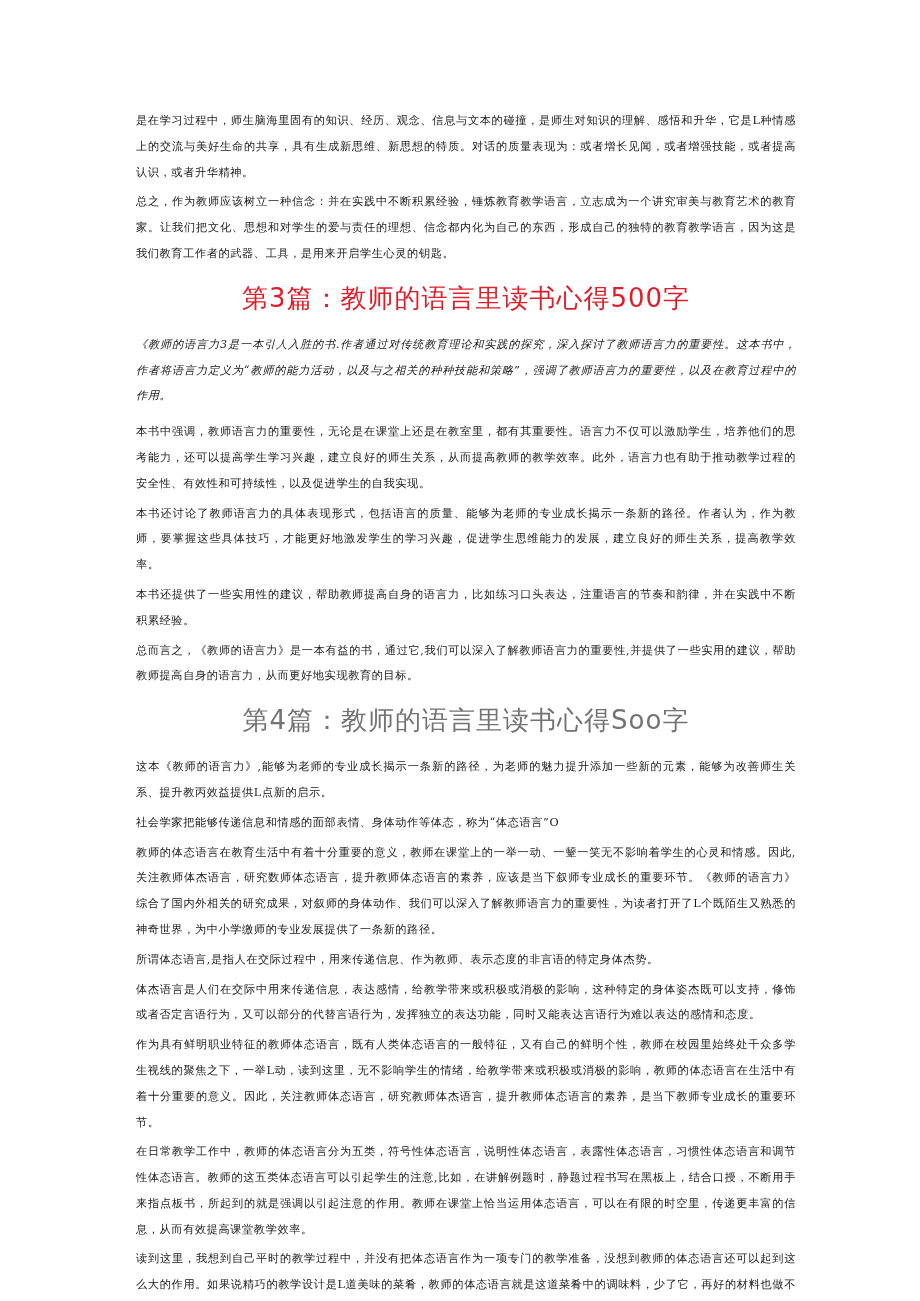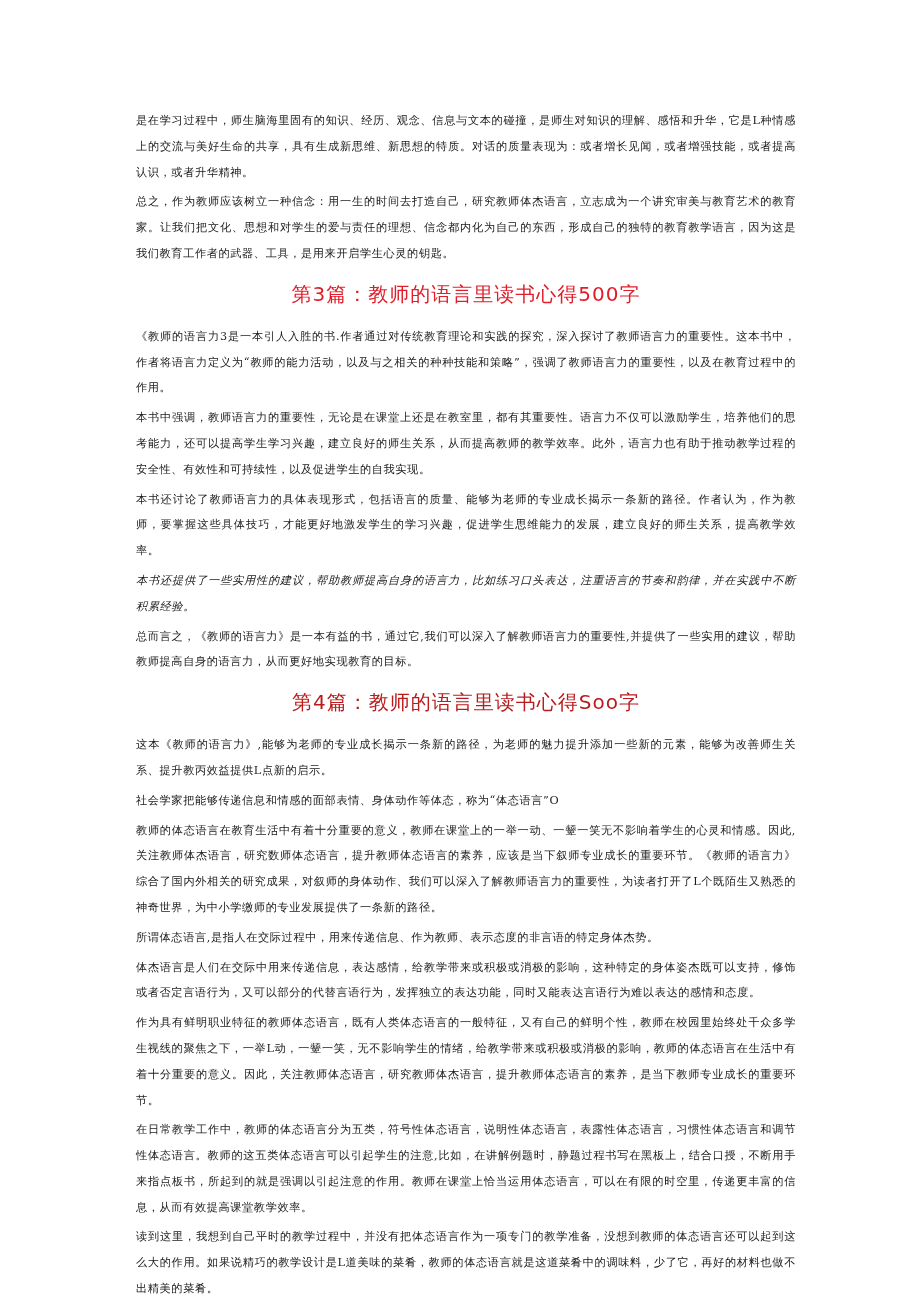--- a/index.html
+++ b/index.html
@@ -10,48 +10,48 @@
   }
   .page { position: absolute; left: 0; top: 0; width: 920px; height: 1301px; }
   .content { position: absolute; left: 136px; top: 108px; width: 660px; }
   .p {
     font-size: 11.2px; line-height: 25.8px; margin: 0 0 0 0;
     letter-spacing: 0.6px; text-align: justify; word-break: break-all;
   }
   .p + .p { margin-top: 0px; }
   .h {
     font-family: "DejaVu Sans", "Liberation Sans", sans-serif;
-    font-size: 20px; font-weight: normal; text-align: center;
+    font-size: 26px; font-weight: normal; text-align: center;
     margin: 0; letter-spacing: 1px;
   }
   .h-red { color: #e11d2a; }
-  .h-blue { color: #b91c1c; }
+  .h-blue { color: #737373; }
 </style>
 </head>
 <body>
 
 <div class="page">
   <div class="content">
 
     <p class="p" style="margin-bottom:4px;">是在学习过程中，师生脑海里固有的知识、经历、观念、信息与文本的碰撞，是师生对知识的理解、感悟和升华，它是L种情感上的交流与美好生命的共享，具有生成新思维、新思想的特质。对话的质量表现为：或者增长见闻，或者增强技能，或者提高认识，或者升华精神。</p>
-    <p class="p">总之，作为教师应该树立一种信念：用一生的时间去打造自己，研究教师体杰语言，立志成为一个讲究审美与教育艺术的教育家。让我们把文化、思想和对学生的爱与责任的理想、信念都内化为自己的东西，形成自己的独特的教育教学语言，因为这是我们教育工作者的武器、工具，是用来开启学生心灵的钥匙。</p>
+    <p class="p">总之，作为教师应该树立一种信念：并在实践中不断积累经验，锤炼教育教学语言，立志成为一个讲究审美与教育艺术的教育家。让我们把文化、思想和对学生的爱与责任的理想、信念都内化为自己的东西，形成自己的独特的教育教学语言，因为这是我们教育工作者的武器、工具，是用来开启学生心灵的钥匙。</p>
 
     <h2 class="h h-red" style="margin:14px 0 16px 0;">第3篇：教师的语言里读书心得500字</h2>
 
-    <p class="p" style="margin-bottom:4px;">《教师的语言力3是一本引人入胜的书.作者通过对传统教育理论和实践的探究，深入探讨了教师语言力的重要性。这本书中，作者将语言力定义为“教师的能力活动，以及与之相关的种种技能和策略”，强调了教师语言力的重要性，以及在教育过程中的作用。</p>
+    <p class="p" style="margin-bottom:10px;font-style:italic;">《教师的语言力3是一本引人入胜的书.作者通过对传统教育理论和实践的探究，深入探讨了教师语言力的重要性。这本书中，作者将语言力定义为“教师的能力活动，以及与之相关的种种技能和策略”，强调了教师语言力的重要性，以及在教育过程中的作用。</p>
     <p class="p" style="margin-bottom:4px;">本书中强调，教师语言力的重要性，无论是在课堂上还是在教室里，都有其重要性。语言力不仅可以激励学生，培养他们的思考能力，还可以提高学生学习兴趣，建立良好的师生关系，从而提高教师的教学效率。此外，语言力也有助于推动教学过程的安全性、有效性和可持续性，以及促进学生的自我实现。</p>
     <p class="p" style="margin-bottom:4px;">本书还讨论了教师语言力的具体表现形式，包括语言的质量、能够为老师的专业成长揭示一条新的路径。作者认为，作为教师，要掌握这些具体技巧，才能更好地激发学生的学习兴趣，促进学生思维能力的发展，建立良好的师生关系，提高教学效率。</p>
-    <p class="p" style="margin-bottom:4px;font-style:italic;">本书还提供了一些实用性的建议，帮助教师提高自身的语言力，比如练习口头表达，注重语言的节奏和韵律，并在实践中不断积累经验。</p>
+    <p class="p" style="margin-bottom:4px;">本书还提供了一些实用性的建议，帮助教师提高自身的语言力，比如练习口头表达，注重语言的节奏和韵律，并在实践中不断积累经验。</p>
     <p class="p">总而言之，《教师的语言力》是一本有益的书，通过它,我们可以深入了解教师语言力的重要性,并提供了一些实用的建议，帮助教师提高自身的语言力，从而更好地实现教育的目标。</p>
 
     <h2 class="h h-blue" style="margin:14px 0 16px 0;">第4篇：教师的语言里读书心得Soo字</h2>
 
     <p class="p" style="margin-bottom:4px;">这本《教师的语言力》,能够为老师的专业成长揭示一条新的路径，为老师的魅力提升添加一些新的元素，能够为改善师生关系、提升教丙效益提供L点新的启示。</p>
     <p class="p" style="margin-bottom:4px;">社会学家把能够传递信息和情感的面部表情、身体动作等体态，称为“体态语言”O</p>
     <p class="p" style="margin-bottom:4px;">教师的体态语言在教育生活中有着十分重要的意义，教师在课堂上的一举一动、一颦一笑无不影响着学生的心灵和情感。因此,关注教师体杰语言，研究数师体态语言，提升教师体态语言的素养，应该是当下叙师专业成长的重要环节。《教师的语言力》综合了国内外相关的研究成果，对叙师的身体动作、我们可以深入了解教师语言力的重要性，为读者打开了L个既陌生又熟悉的神奇世界，为中小学缴师的专业发展提供了一条新的路径。</p>
     <p class="p" style="margin-bottom:4px;">所谓体态语言,是指人在交际过程中，用来传递信息、作为教师、表示态度的非言语的特定身体杰势。</p>
     <p class="p" style="margin-bottom:4px;">体杰语言是人们在交际中用来传递信息，表达感情，给教学带来或积极或消极的影响，这种特定的身体姿杰既可以支持，修饰或者否定言语行为，又可以部分的代替言语行为，发挥独立的表达功能，同时又能表达言语行为难以表达的感情和态度。</p>
-    <p class="p" style="margin-bottom:4px;">作为具有鲜明职业特征的教师体态语言，既有人类体态语言的一般特征，又有自己的鲜明个性，教师在校园里始终处千众多学生视线的聚焦之下，一举L动，一颦一笑，无不影响学生的情绪，给教学带来或积极或消极的影响，教师的体态语言在生活中有着十分重要的意义。因此，关注教师体态语言，研究教师体杰语言，提升教师体态语言的素养，是当下教师专业成长的重要环节。</p>
+    <p class="p" style="margin-bottom:4px;">作为具有鲜明职业特征的教师体态语言，既有人类体态语言的一般特征，又有自己的鲜明个性，教师在校园里始终处千众多学生视线的聚焦之下，一举L动，读到这里，无不影响学生的情绪，给教学带来或积极或消极的影响，教师的体态语言在生活中有着十分重要的意义。因此，关注教师体态语言，研究教师体杰语言，提升教师体态语言的素养，是当下教师专业成长的重要环节。</p>
     <p class="p" style="margin-bottom:4px;">在日常教学工作中，教师的体态语言分为五类，符号性体态语言，说明性体态语言，表露性体态语言，习惯性体态语言和调节性体态语言。教师的这五类体态语言可以引起学生的注意,比如，在讲解例题时，静题过程书写在黑板上，结合口授，不断用手来指点板书，所起到的就是强调以引起注意的作用。教师在课堂上恰当运用体态语言，可以在有限的时空里，传递更丰富的信息，从而有效提高课堂教学效率。</p>
     <p class="p">读到这里，我想到自己平时的教学过程中，并没有把体态语言作为一项专门的教学准备，没想到教师的体态语言还可以起到这么大的作用。如果说精巧的教学设计是L道美味的菜肴，教师的体态语言就是这道菜肴中的调味料，少了它，再好的材料也做不出精美的菜肴。</p>
 
   </div>
 </div>
 
 </body></html>

